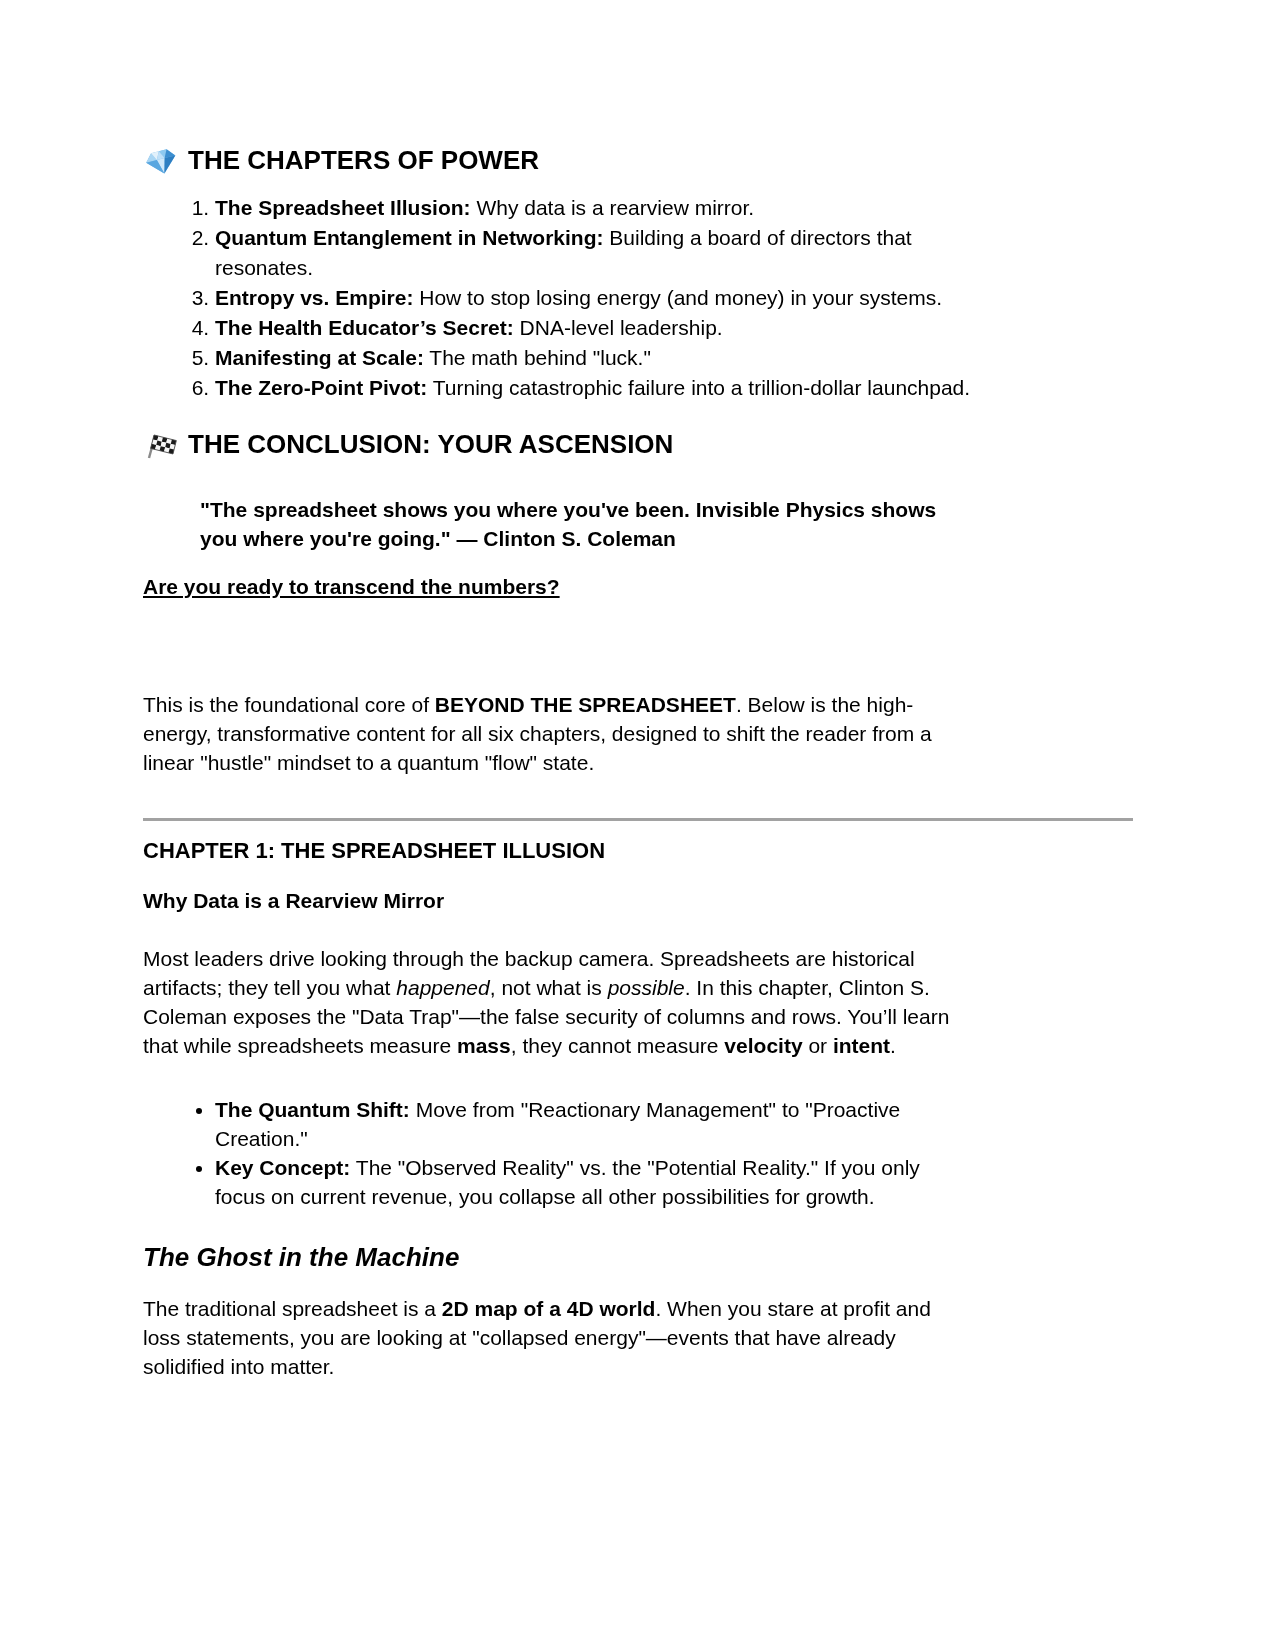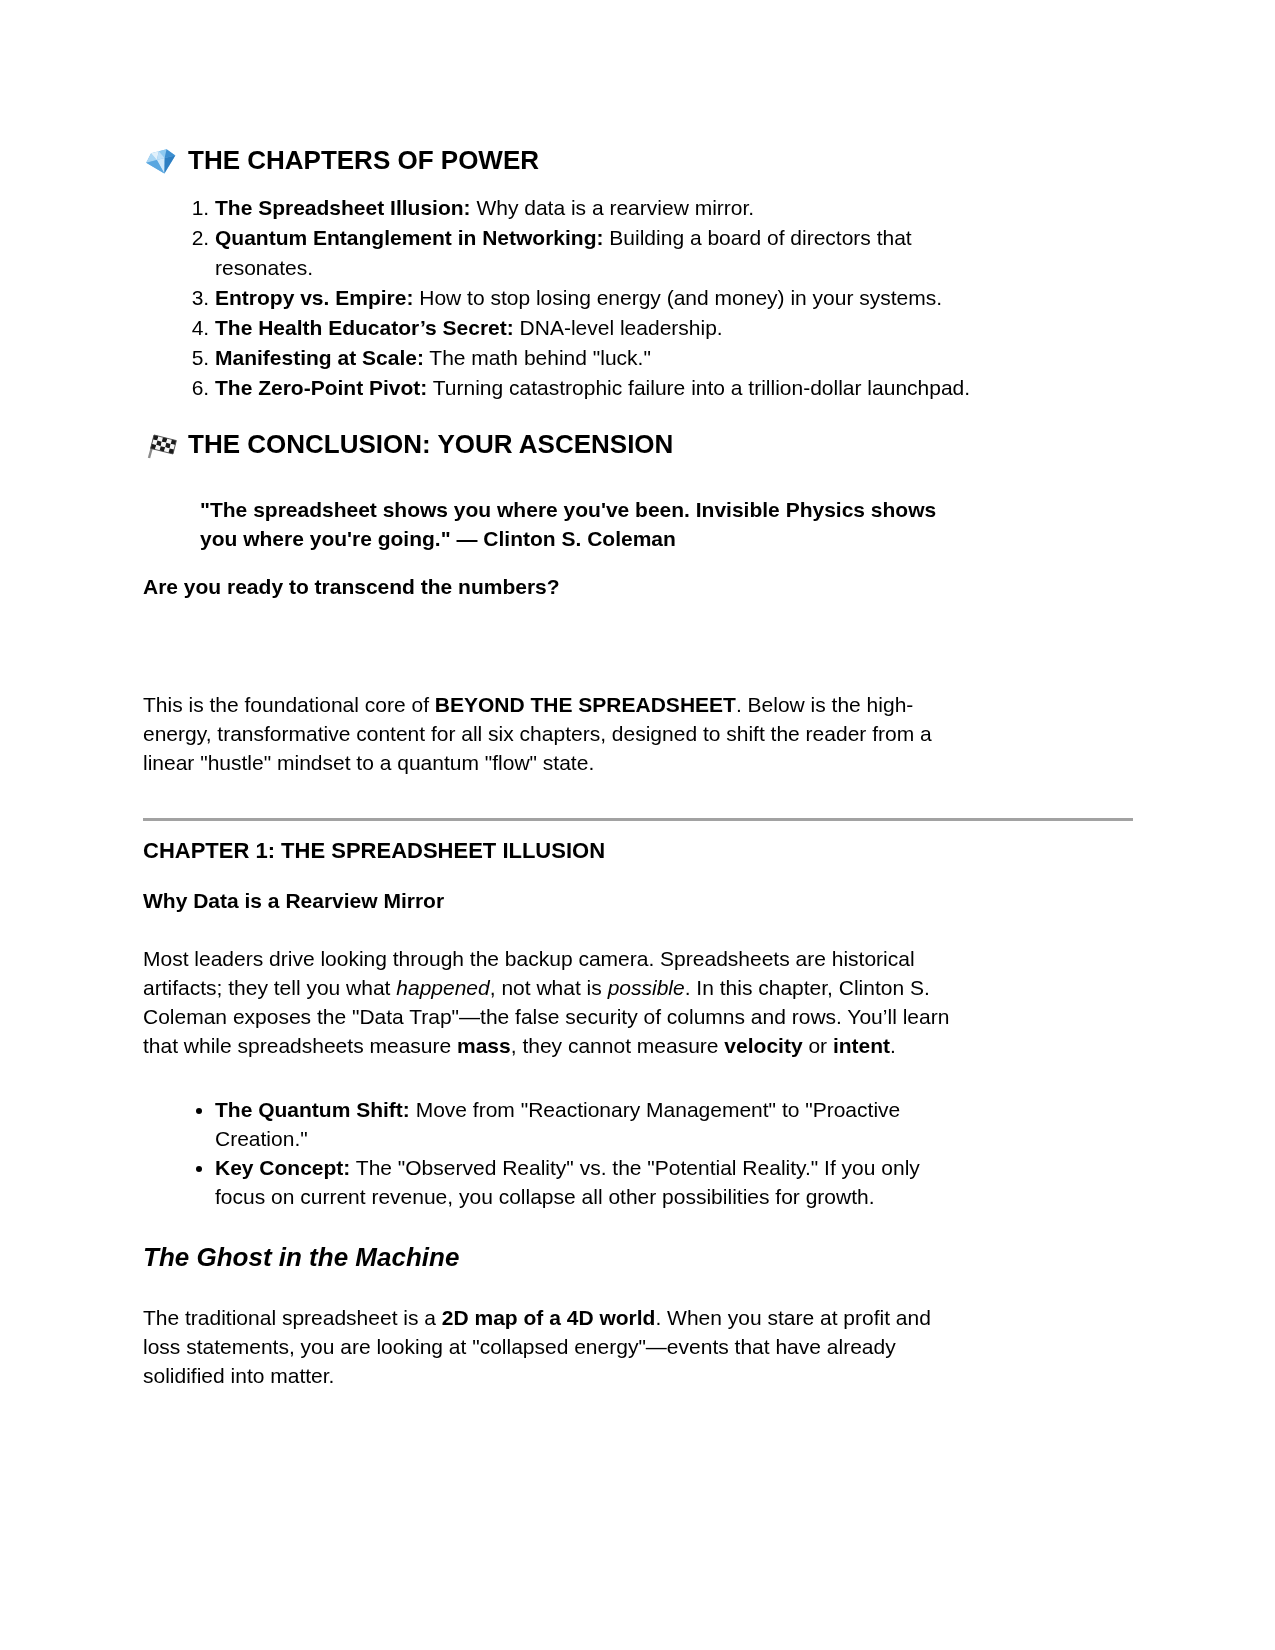--- a/index.html
+++ b/index.html
@@ -27,21 +27,21 @@
   }
   ol.chapters li{line-height:30px;}
   .body{max-width:920px;}
   #p-conclusion{margin-top:16px;}
   .quote{
     margin:33px 0 0 57px;
     max-width:863px;
     font-weight:bold;
     line-height:29px;
   }
-  #p-ready{margin-top:19px;font-weight:bold;}
+  #p-ready{margin-top:19px;font-weight:bold;text-decoration:underline;}
   #p-core{margin-top:89px;}
   .divider{
     margin-top:41px;
     height:3px;width:990px;
     background:#a2a2a2;
   }
   h1.chapter{
     margin-top:9px;
     font-size:22px;line-height:42px;font-weight:bold;
   }
@@ -52,21 +52,21 @@
     padding-left:72px;
     max-width:920px;
     list-style-type:disc;
   }
   ul.bullets li{line-height:29px;}
   h3.ghost{
     margin-top:30px;
     font-size:26px;line-height:33px;
     font-weight:bold;font-style:italic;
   }
-  #p-ghost{margin-top:29px;}
+  #p-ghost{margin-top:20px;}
   b{font-weight:bold;}
   i{font-style:italic;}
 </style>
 </head>
 <body>
 
 <div class="page">
 
   <h2 class="h2" id="h2-chapters">
     <svg class="icon" width="36" height="32" viewBox="0 0 36 32" aria-hidden="true">

